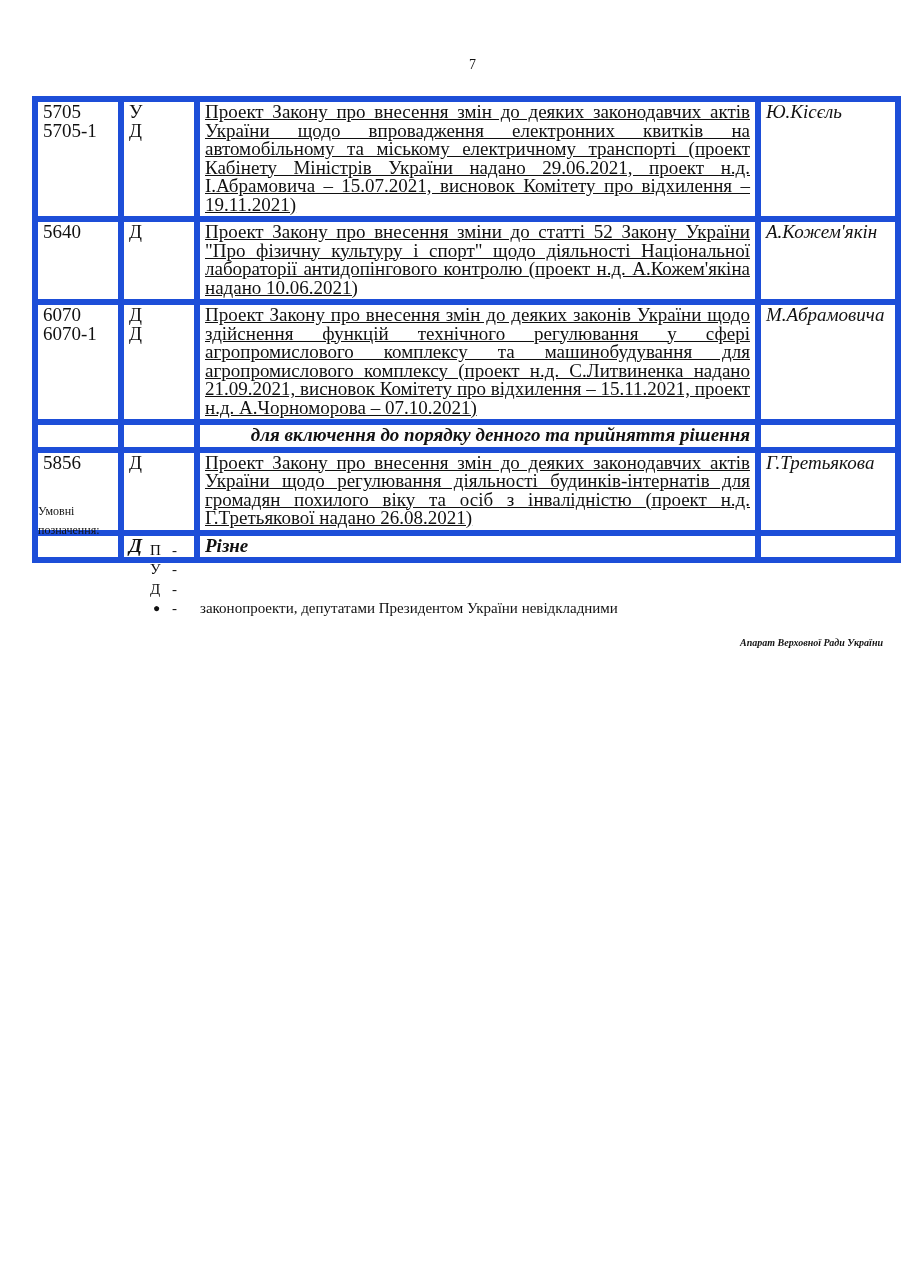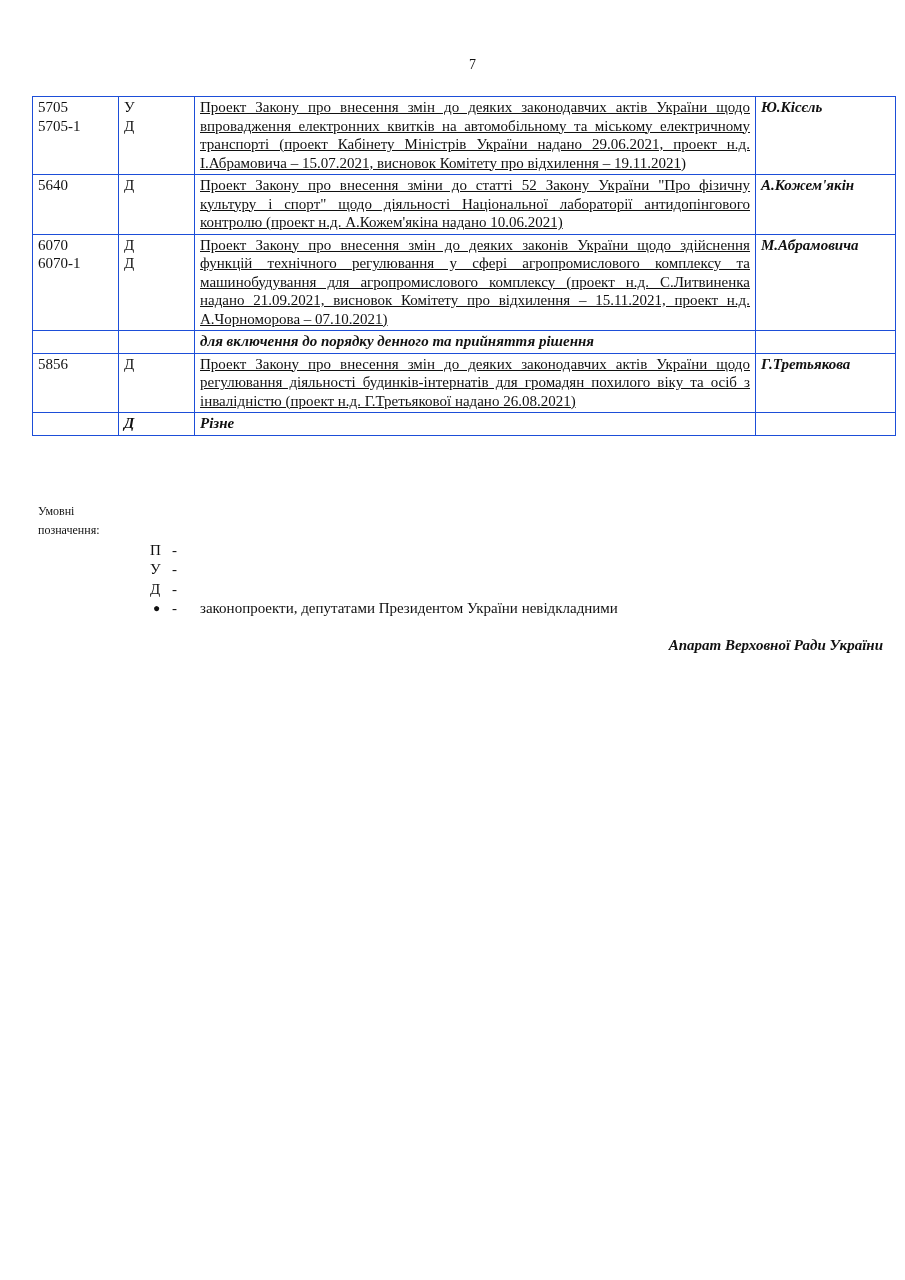--- a/index.html
+++ b/index.html
@@ -1,33 +1,33 @@
 <!DOCTYPE html>
 <html><head>
 <meta charset="utf-8">
 <style>
   html, body { margin: 0; padding: 0; background: #ffffff; }
   body { width: 905px; height: 1280px; position: relative; font-family: "Liberation Serif", "DejaVu Serif", serif; color: #111; font-size: 15px; }
   .page-number { position: absolute; top: 57px; left: 0; width: 945px; text-align: center; font-size: 14px; }
   table.agenda { position: absolute; top: 96px; left: 32px; width: 863px; border-collapse: collapse; table-layout: fixed; }
-  table.agenda td { border: 1px solid #1d4ed8; vertical-align: top; padding: 1px 5px 2px 5px; line-height: 18.5px; font-size: 15px; }
+  table.agenda td { border: 6px solid #1d4ed8; vertical-align: top; padding: 1px 5px 2px 5px; line-height: 18.5px; font-size: 19px; }
   col.c1 { width: 86px; } col.c2 { width: 76px; } col.c3 { width: 561px; } col.c4 { width: 140px; }
   td.desc { text-align: justify; text-decoration: underline; }
-  td.author { font-style: italic; font-weight: bold; }
-  td.section { font-weight: bold; font-style: italic; text-align: left; }
+  td.author { font-style: italic; }
+  td.section { font-weight: bold; font-style: italic; text-align: right; }
   td.misc { font-weight: bold; font-style: italic; }
   .line { display: block; }
   .legend { position: absolute; top: 502px; left: 38px; font-size: 12px; line-height: 19px; }
   .legend-title { width: 100px; }
   .legend-items { position: absolute; top: 541px; left: 150px; font-size: 15px; line-height: 19.3px; }
   .legend-row { display: flex; white-space: nowrap; }
   .legend-row .sym { width: 22px; text-align: left; }
   .legend-row .dash { width: 28px; }
   .legend-row .bullet-sym { width: 22px; text-align: left; padding-left: 3px; box-sizing: border-box; font-size: 12px; }
-  .signature { position: absolute; top: 637px; right: 22px; font-weight: bold; font-style: italic; font-size: 15px; }
+  .signature { position: absolute; top: 637px; right: 22px; font-weight: bold; font-style: italic; font-size: 10px; }
 </style>
 </head>
 <body>
 
 <div class="page-number">7</div>
 
 <table class="agenda">
   <colgroup>
       <col class="c1">
       <col class="c2">

